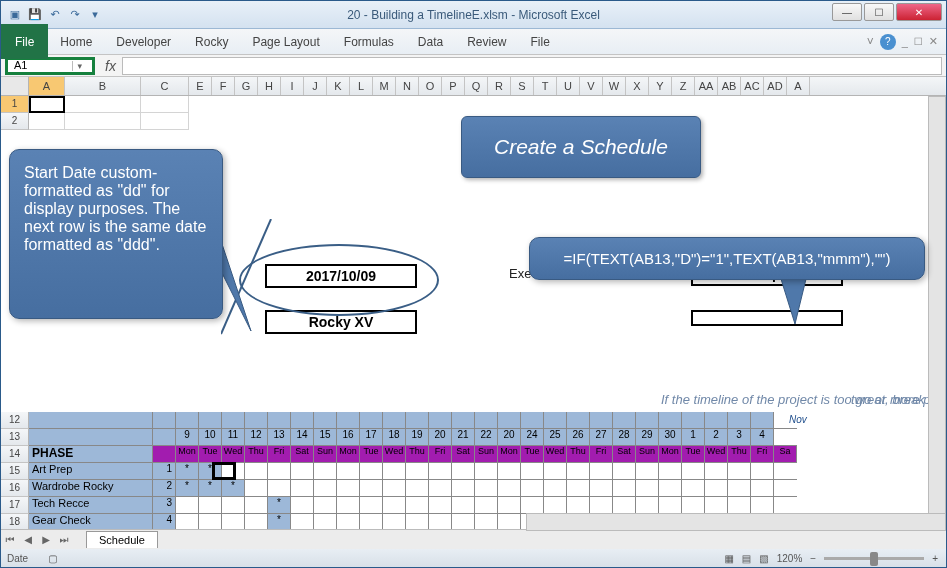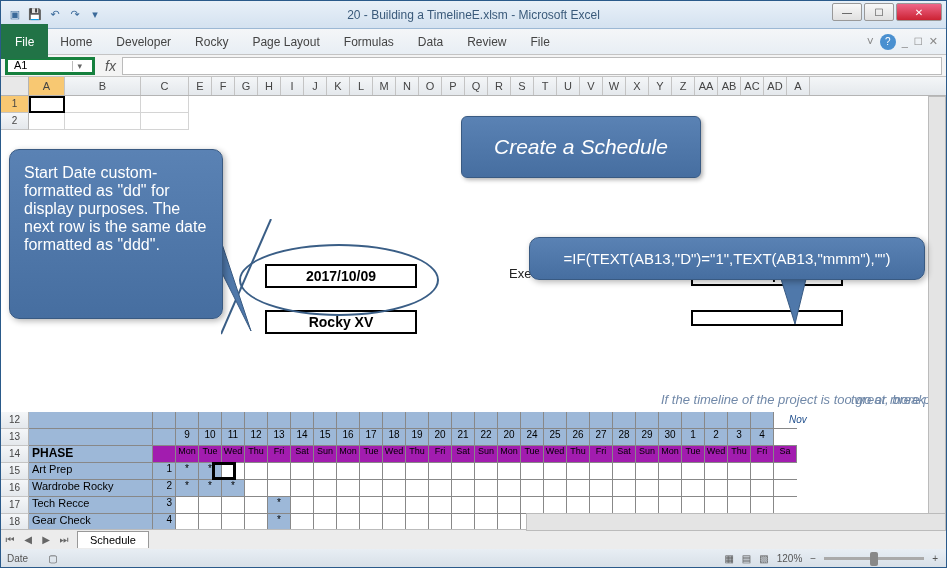--- a/index.html
+++ b/index.html
@@ -70,21 +70,21 @@
 .tl-head12 { background: #9db8d8; }
 .tl-head13 { background: #9db8d8; font-size: 10px; }
 .tl-head14 { background: #a21caf; font-size: 9px; }
 .month-label { font-size: 10px; color: #1f4e8c; font-style: italic; position: absolute; }
 .tl-cell.fill { background: #9db8d8; }
 .selbox { position: absolute; border: 3px solid #000; pointer-events: none; }
 
 
 .sheet-tabs { position: absolute; left: 0; bottom: 18px; right: 0; height: 20px; background: #ececec; display: flex; align-items: center; border-top: 1px solid #bbb; }
 .nav-btn { width: 18px; font-size: 10px; color: #666; text-align: center; }
-.sheet-tab { background: #fff; border: 1px solid #999; border-bottom: none; padding: 2px 12px; font-size: 11px; margin-left: 4px; }
+.sheet-tab { background: #fff; border: 1px solid #999; border-bottom: none; padding: 2px 12px; font-size: 11px; margin-left: 13px; }
 .statusbar { position: absolute; left: 0; bottom: 0; right: 0; height: 18px; background: linear-gradient(#e8eef4,#d8e0e8); display: flex; align-items: center; font-size: 10px; color: #555; padding: 0 6px; }
 .status-right { position: absolute; right: 8px; display: flex; gap: 8px; align-items: center; }
 .zoom-slider { width: 100px; height: 3px; background: #aaa; position: relative; }
 .zoom-thumb { width: 8px; height: 14px; background: #888; position: absolute; left: 46px; top: -5px; border-radius: 2px; }
 
 .hscroll { position: absolute; bottom: 18px; right: 0; width: 420px; height: 18px; background: #e4e4e4; border: 1px solid #bbb; }
 .vscroll { position: absolute; right: 0; top: 95px; width: 18px; bottom: 38px; background: #e4e4e4; border: 1px solid #bbb; }
 </style>
 </head>
 <body>

